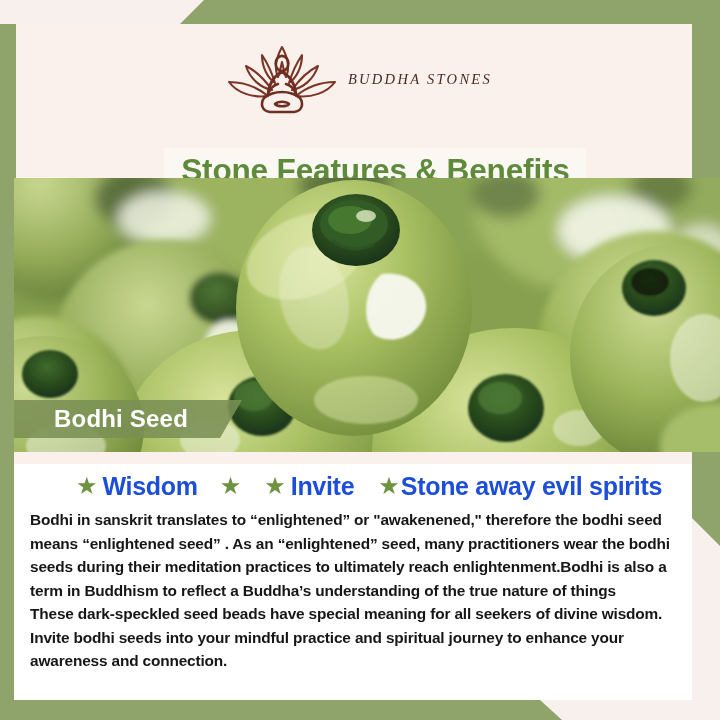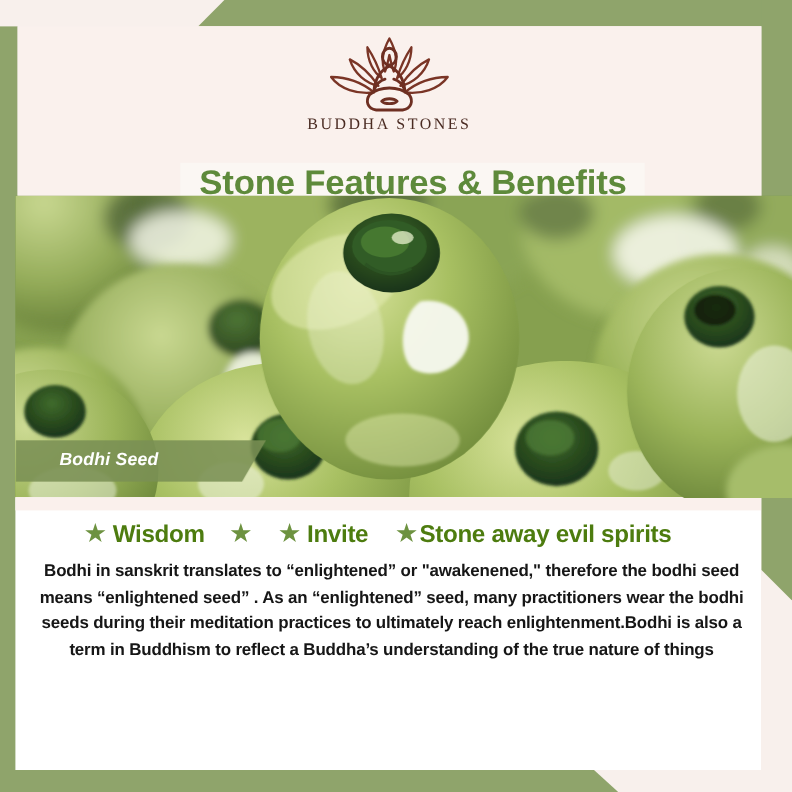--- a/index.html
+++ b/index.html
@@ -37,32 +37,32 @@
     clip-path:polygon(0 0, 540px 0, 562px 20px, 0 20px);
   }
 
   
   .header{
     position:absolute;left:16px;top:24px;width:676px;height:154px;
     background:#faf1ed;
   }
   .logo-wrap{
     position:absolute;left:0;right:0;top:6px;height:98px;
-    display:flex;flex-direction:column;align-items:center;justify-content:flex-start;
+    display:flex;flex-direction:row;align-items:center;justify-content:center;font-style:italic;
   }
   .logo-mark{width:132px;height:74px;display:block;}
   .logo-word{
     font-family:"Liberation Serif", serif;
     font-size:14.5px;letter-spacing:2.3px;color:#4a2b22;
     margin-top:1px;
   }
   .title-plate{
     position:absolute;left:148px;top:124px;width:422px;height:45px;
     background:#fbf7f3;
-    display:flex;justify-content:center;
+    display:flex;align-items:center;justify-content:center;
   }
   .title-plate .title{
     font-size:31px;font-weight:bold;color:#5e8a3b;
     letter-spacing:-0.2px;white-space:nowrap;
     transform:scaleX(1.02);
   }
 
   
   .photo{
     position:absolute;left:14px;top:178px;width:706px;height:274px;
@@ -70,22 +70,22 @@
   }
   .photo svg{display:block;width:706px;height:274px;}
 
   .photo-label{
     position:absolute;left:14px;top:400px;width:228px;height:38px;
     background:rgba(122,143,84,0.88);
     clip-path:polygon(0 0, 228px 0, 206px 38px, 0 38px);
     display:flex;align-items:center;
   }
   .photo-label .txt{
-    color:#ffffff;font-size:16px;font-weight:bold;
-    margin-left:40px;letter-spacing:0.2px;font-style:italic;
+    color:#ffffff;font-size:24px;font-weight:bold;
+    margin-left:40px;letter-spacing:0.2px;
   }
 
   
   .lower{
     position:absolute;left:14px;top:452px;width:678px;height:248px;
     background:#ffffff;
   }
   .cream-strip{
     position:absolute;left:0;top:0;width:678px;height:12px;
     background:#faf0ec;
@@ -93,29 +93,28 @@
   .stars{
     position:absolute;left:0;top:16px;width:678px;height:36px;
     display:flex;align-items:center;
   }
   .star-item{display:flex;align-items:center;white-space:nowrap;}
   .star-glyph{
     color:#6d9240;font-size:24px;line-height:1;margin-right:5px;
     display:inline-block;
   }
   .star-label{
-    color:#4d7c0f;font-size:22px;font-weight:bold;letter-spacing:-0.3px;
+    color:#1d4ed8;font-size:25px;font-weight:bold;letter-spacing:-0.3px;
   }
 
   
   .copy{
     position:absolute;left:16px;top:56px;width:652px;
     color:#161616;font-size:15.4px;line-height:23.5px;font-weight:bold;
     letter-spacing:-0.15px;
-    text-align:center;
   }
   .copy p{margin:0;}
 </style>
 </head>
 <body>
 
 <div id="page">
 
   <div class="band-top"></div>
   <div class="band-right"></div>
@@ -305,16 +304,17 @@
         <span class="star-label">Invite</span>
       </div>
       <div class="star-item" style="margin-left:24px;">
         <span class="star-glyph" style="margin-right:1px;">★</span>
         <span class="star-label">Stone away evil spirits</span>
       </div>
     </div>
 
     <div class="copy">
       <p>Bodhi in sanskrit translates to “enlightened” or "awakenened," therefore the bodhi seed means “enlightened seed” . As an “enlightened” seed, many practitioners wear the bodhi seeds during their meditation practices to ultimately reach enlightenment.Bodhi is also a term in Buddhism to reflect a Buddha’s understanding of the true nature of things</p>
+      <p>These dark-speckled seed beads have special meaning for all seekers of divine wisdom. Invite bodhi seeds into your mindful practice and spiritual journey to enhance your awareness and connection.</p>
     </div>
   </div>
 
 </div>
 
 </body></html>

